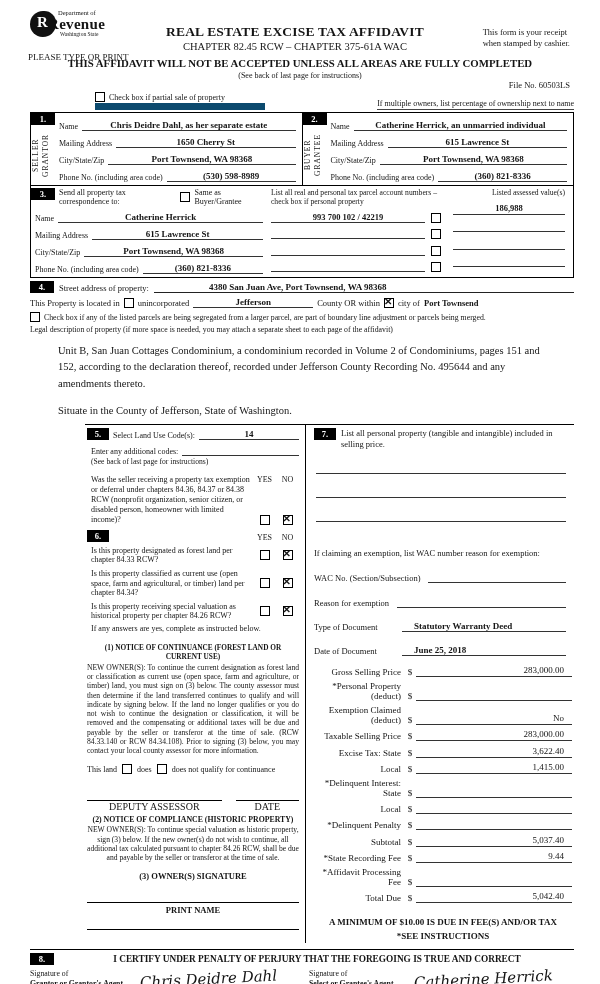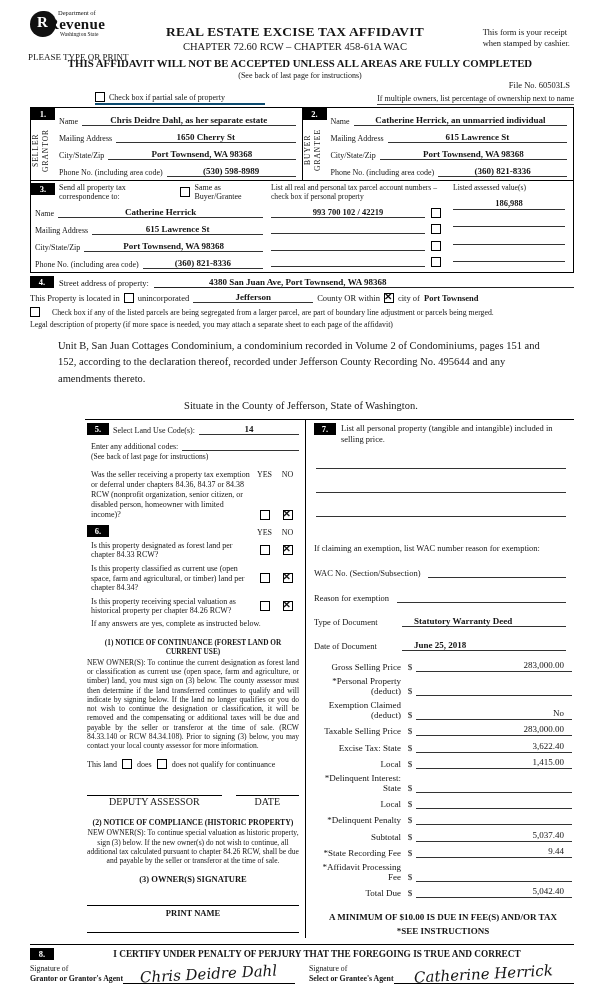--- a/index.html
+++ b/index.html
@@ -18,21 +18,21 @@
   .please-type{position:absolute;left:28px;top:52px;font-size:9px;}
   .title-block{position:absolute;left:140px;top:24px;width:310px;text-align:center;}
   .title{font-size:13.5px;font-weight:bold;letter-spacing:.2px;}
   .chapter{font-size:10.5px;margin-top:1px;}
   .receipt{position:absolute;right:30px;top:27px;font-size:8.5px;line-height:1.3;}
   .warning{position:absolute;left:0;right:0;top:57px;text-align:center;font-weight:bold;font-size:10.8px;}
   .see-back-hdr{position:absolute;left:0;right:0;top:71px;text-align:center;font-size:8px;}
   .file-no{position:absolute;right:30px;top:80px;font-size:8.5px;padding-left:17px;}
   
   .pre-row{display:flex;justify-content:space-between;align-items:flex-end;margin:0 26px 0 95px;font-size:8px;}
-  .pre-left{display:flex;align-items:center;gap:4px;border-bottom:2px solid #0c4a6e;padding:0 40px 1px 0;}
+  .pre-left{display:flex;align-items:center;gap:4px;border-bottom:7px solid #0c4a6e;padding:0 40px 1px 0;}
   .pre-right{border-bottom:1px solid #444;padding-bottom:1px;}
   
   .cb{display:inline-block;width:8px;height:8px;border:1px solid #000;position:relative;flex:none;background:#fff;vertical-align:middle;}
   .cb.checked::after{content:"✕";position:absolute;left:-1px;top:-2px;font-size:10px;font-weight:bold;line-height:1;}
   .blank{border-bottom:1px solid #333;}
   .uval{font-weight:bold;border-bottom:1px solid #333;font-size:9px;}
   
   .parties{border:1.5px solid #000;margin:2px 26px 0 30px;display:flex;}
   .party{flex:1;display:flex;min-height:64px;}
   .party+.party{border-left:1.5px solid #000;}
@@ -55,24 +55,24 @@
   .p-row{display:flex;align-items:flex-end;gap:6px;margin-top:5.5px;height:11px;}
   .p-line{flex:1;border-bottom:1px solid #333;text-align:center;font-weight:bold;font-size:8.5px;}
   .a-line{border-bottom:1px solid #333;margin-top:5.5px;height:11px;text-align:center;font-weight:bold;font-size:8.5px;}
   
   .sec4{margin:3px 26px 0 30px;font-size:8.5px;}
   .s4-row1{display:flex;align-items:flex-end;gap:5px;}
   .s4-row1 .secnum{width:24px;}
   .s4-row1 .uval{flex:1;text-align:left;padding-left:55px;border-bottom:1.5px solid #222;}
   .s4-row2{display:flex;align-items:flex-end;gap:4px;margin-top:4px;}
   .s4-county{width:120px;text-align:center;}
-  .s4-row3{display:flex;align-items:center;gap:12px;margin-top:4px;font-size:7.8px;}
+  .s4-row3{display:flex;align-items:center;gap:4px;margin-top:4px;font-size:7.8px;}
   .s4-legal-lbl{margin-top:3px;font-size:7.8px;}
   .legal-text{margin:9px 30px 0 28px;font-size:10.5px;line-height:1.55;}
-  .situate{margin:13px 30px 0 28px;font-size:10.5px;text-align:center;}
+  .situate{margin:13px 30px 0 28px;font-size:10.5px;}
   
   .mid{display:flex;margin:8px 26px 0 30px;align-items:stretch;}
   .mid-left{width:212px;margin-left:55px;border-top:1px solid #000;padding:3px 6px 0 2px;font-size:8px;flex:none;}
   .mid-right{flex:1;border-left:1px solid #000;border-top:1px solid #000;padding:3px 2px 0 8px;font-size:8.5px;}
   .s5-row{display:flex;align-items:flex-end;gap:4px;}
   .s5-row .secnum{width:22px;}
   .s5-row .uval{flex:1;text-align:center;}
   .add-row{display:flex;align-items:flex-end;gap:4px;margin-top:7px;margin-left:4px;}
   .add-row .blank{flex:1;}
   .see-back5{margin-left:4px;margin-top:1px;font-size:7.6px;}
@@ -92,21 +92,21 @@
   .ifyes{margin:3px 0 0 4px;}
   .n1title{font-weight:bold;font-size:7.3px;text-align:center;margin-top:10px;}
   .n1text{font-size:7.6px;text-align:justify;line-height:1.22;margin-top:2px;}
   .thisland{display:flex;align-items:center;gap:5px;margin-top:9px;}
   .dep-lines{display:flex;gap:14px;margin-top:26px;}
   .dep-lines .l1{flex:1.7;border-bottom:1px solid #000;}
   .dep-lines .l2{flex:0.8;border-bottom:1px solid #000;}
   .dep-lbls{display:flex;gap:14px;font-size:10px;}
   .dep-lbls .l1{flex:1.7;text-align:center;}
   .dep-lbls .l2{flex:0.8;text-align:center;}
-  .n2title{font-weight:bold;font-size:7.8px;text-align:center;margin-top:11px;}
+  .n2title{font-weight:bold;font-size:7.8px;text-align:center;margin-top:3px;}
   .n2text{font-size:7.6px;text-align:center;line-height:1.22;margin-top:1px;}
   .ownsig{font-weight:bold;font-size:8.5px;text-align:center;margin-top:9px;}
   .pline{border-bottom:1px solid #000;margin-top:21px;}
   .printname{font-weight:bold;font-size:8.5px;text-align:center;margin-top:2px;}
   
   .s7-row{display:flex;gap:5px;}
   .s7-row .secnum{width:22px;align-self:flex-start;}
   .s7-row .qtext{line-height:1.3;}
   .blank7{border-bottom:1px solid #333;margin:23px 6px 0 2px;}
   .claiming{margin-top:26px;}
@@ -146,21 +146,21 @@
       <span class="swirl"></span>
       <span class="logo-text">
         <span class="logo-dept">Department of</span>
         <span class="logo-name">Revenue</span>
         <span class="logo-state">Washington State</span>
       </span>
     </div>
     <div class="please-type">PLEASE TYPE OR PRINT</div>
     <div class="title-block">
       <div class="title">REAL ESTATE EXCISE TAX AFFIDAVIT</div>
-      <div class="chapter">CHAPTER 72.60 RCW – CHAPTER 458-61A WAC</div>
+      <div class="chapter">CHAPTER 82.45 RCW – CHAPTER 375-61A WAC</div>
     </div>
     <div class="receipt">
       <div>This form is your receipt</div>
       <div>when stamped by cashier.</div>
     </div>
     <div class="warning">THIS AFFIDAVIT WILL NOT BE ACCEPTED UNLESS ALL AREAS ARE FULLY COMPLETED</div>
     <div class="see-back-hdr">(See back of last page for instructions)</div>
     <div class="file-no">File No. 60503LS</div>
   </div>
 
@@ -267,21 +267,21 @@
       <div class="p-row">
           <span class="p-line"></span>
           <span class="cb"></span>
         </div>
       <div class="p-row">
           <span class="p-line"></span>
           <span class="cb"></span>
         </div>
     </div>
     <div class="s3-right">
-      <div class="colhdr" style="text-align:left;">Listed assessed value(s)</div>
+      <div class="colhdr" style="text-align:right;">Listed assessed value(s)</div>
       <div class="a-line">186,988</div>
       <div class="a-line"></div>
       <div class="a-line"></div>
       <div class="a-line"></div>
     </div>
   </div>
 
   <div class="sec4">
     <div class="s4-row1">
       <span class="secnum">4.</span>

